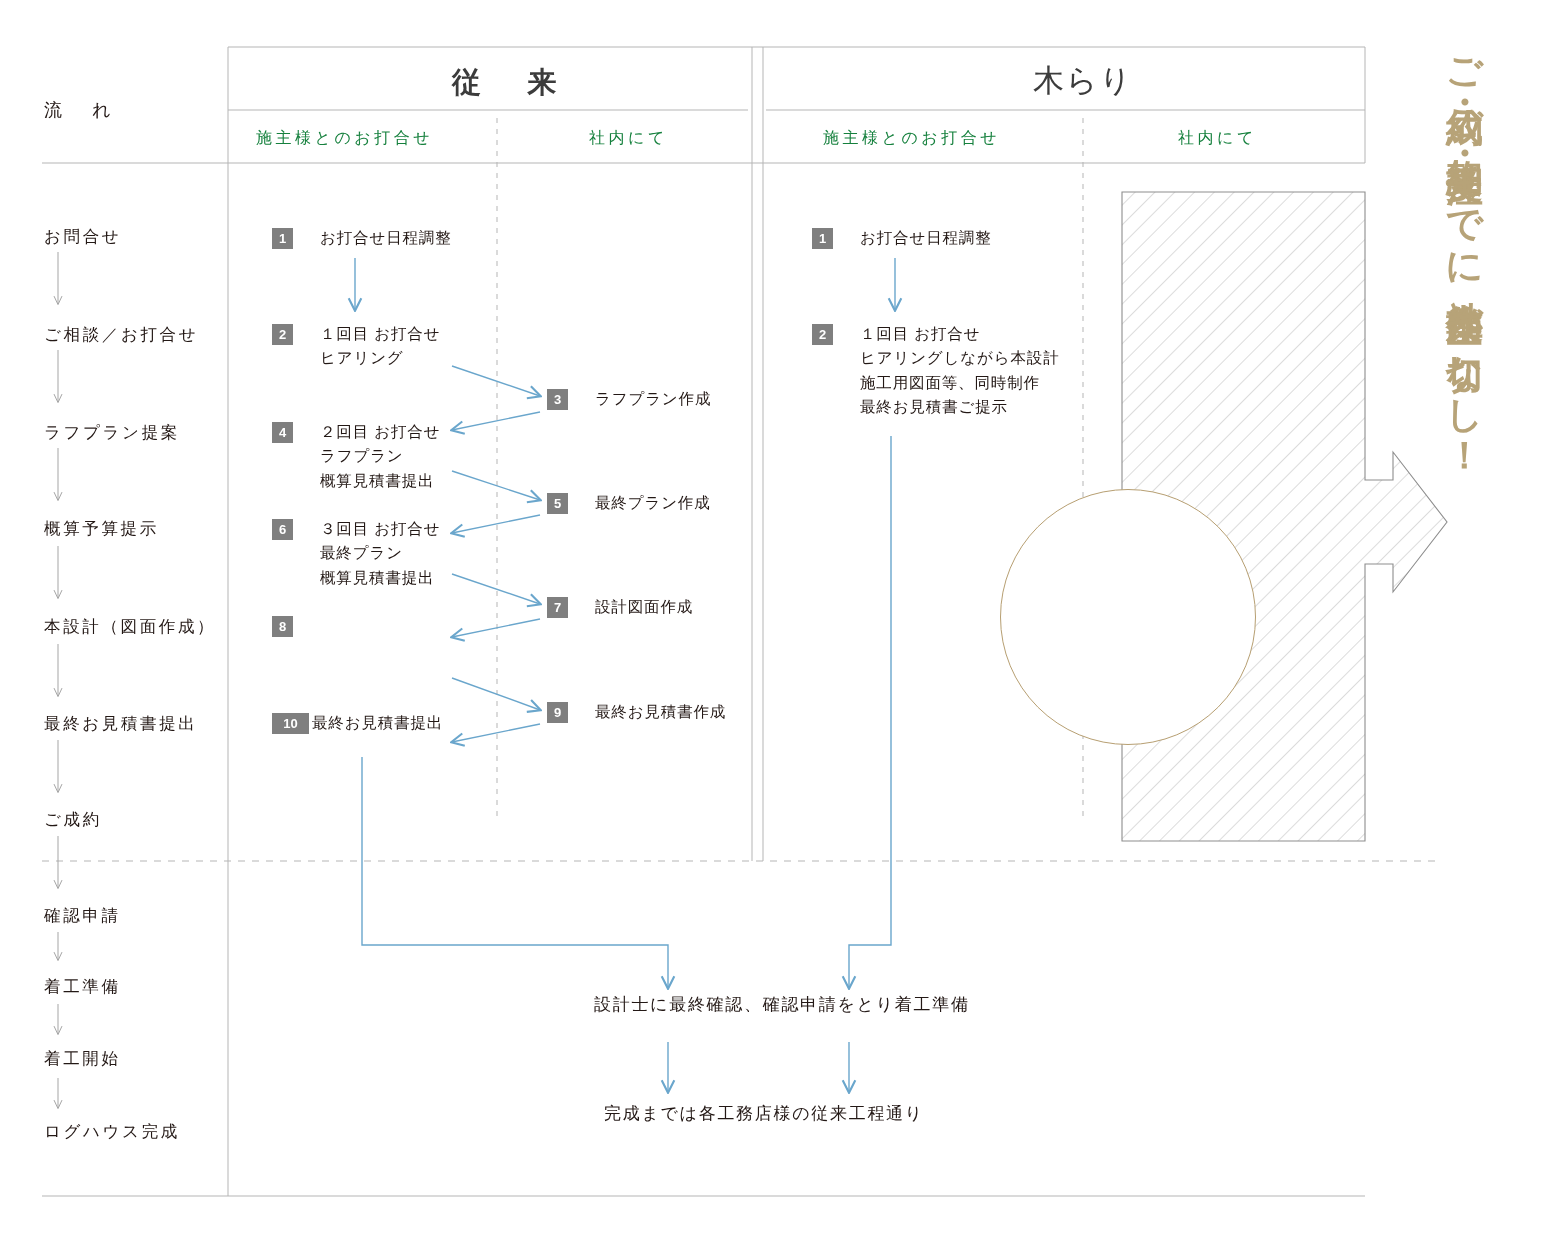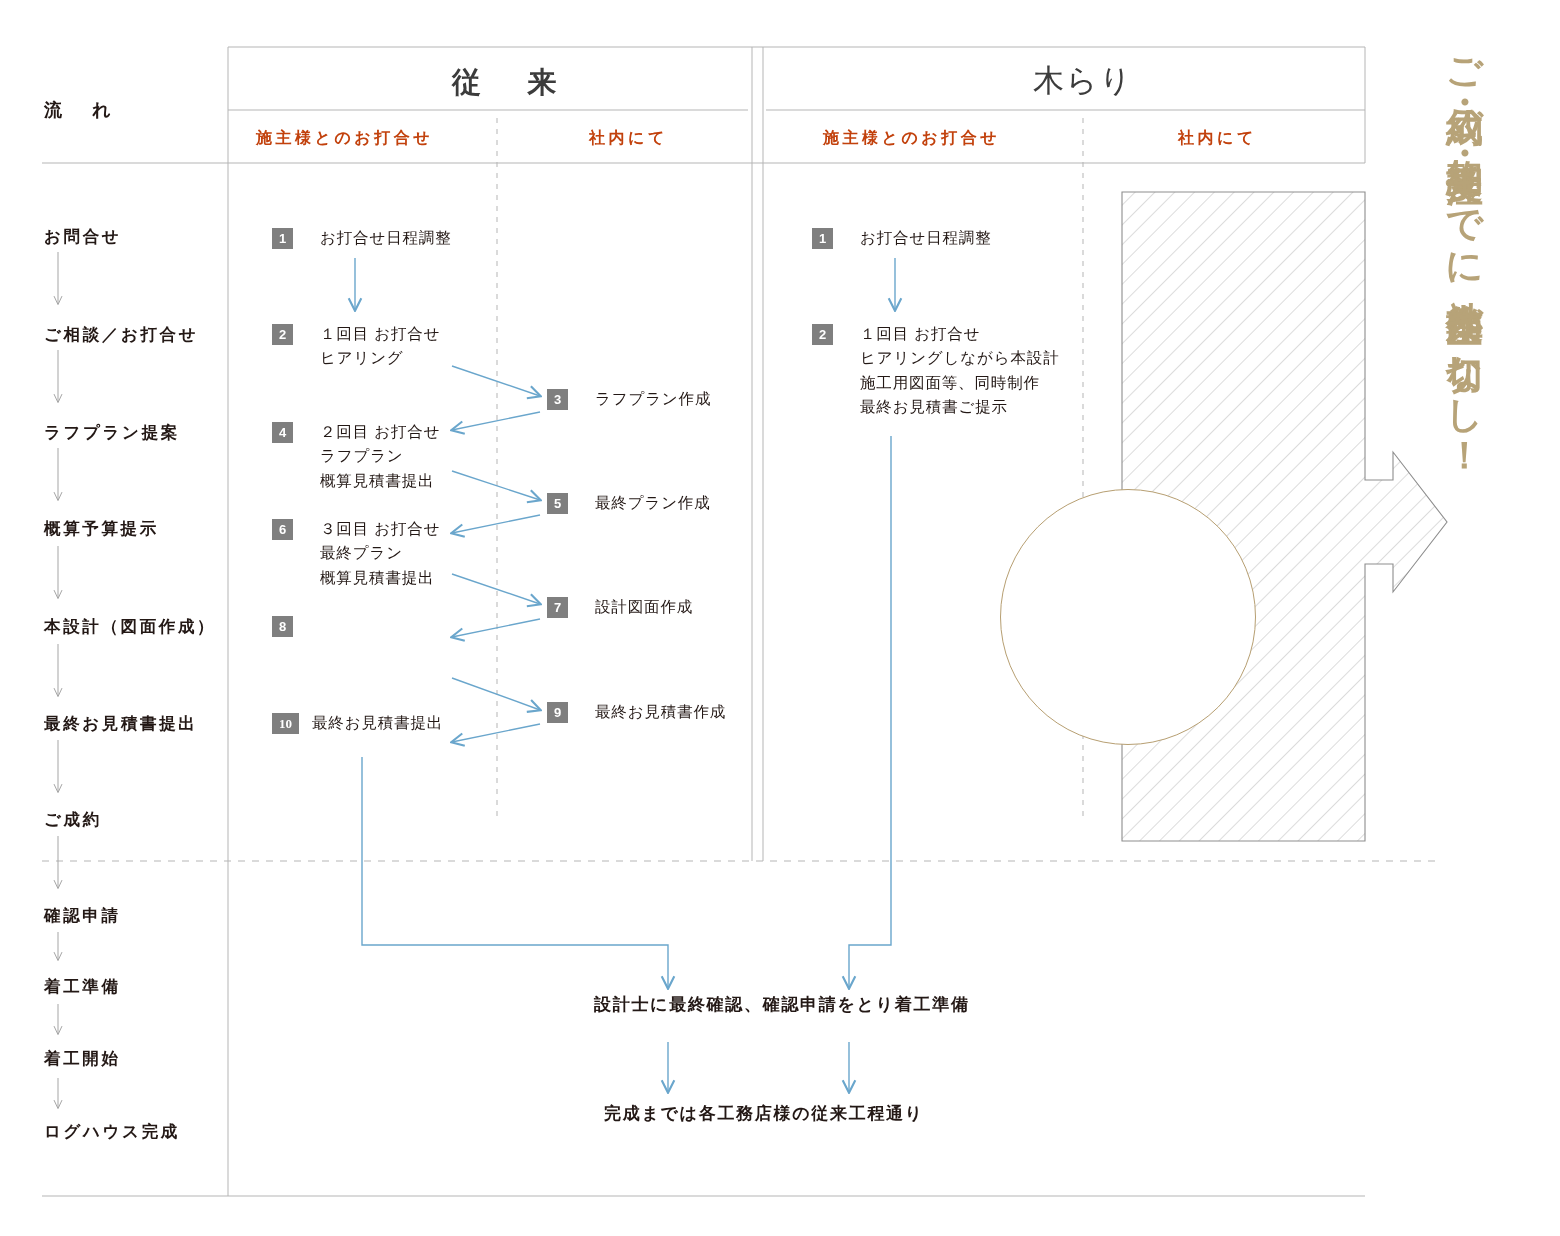--- a/index.html
+++ b/index.html
@@ -14,35 +14,35 @@
     height:1236px;
     overflow:hidden;
     background:#ffffff;
   }
   #svg-layer{
     position:absolute;
     left:0; top:0;
     width:1560px; height:1236px;
     pointer-events:none;
   }
-  .txt{position:absolute; white-space:pre; line-height:1.55;font-weight:bold;}
+  .txt{position:absolute; white-space:pre; line-height:1.55;}
 
   
   .hdr-brand{
     font-size:29px;
     letter-spacing:.30em;
     color:#3c3c3c;
     font-family:"Liberation Serif","DejaVu Serif",serif;
     font-weight:700;
   }
   .hdr-brand.serif-light{font-weight:400; letter-spacing:.06em; font-size:31px;}
   .hdr-sub{
     font-size:16px;
     letter-spacing:.22em;
-    color:#c2410c;
+    color:#15803d;
   }
   .flow-label{
     font-size:18px;
     letter-spacing:.34em;
     color:#231815;
   }
 
   
   .stage{
     font-size:16.5px;
@@ -57,21 +57,21 @@
     left:0; top:2px;
     width:21px; height:21px;
     background:#7f7f7f;
     color:#ffffff;
     font-size:13px;
     font-weight:700;
     line-height:21px;
     text-align:center;
     letter-spacing:0;
   }
-  .step .badge.wide{width:27px;font-family:Liberation Serif, serif;}
+  .step .badge.wide{width:37px;}
   .step .body{
     margin-left:48px;
     font-size:15.5px;
     letter-spacing:.055em;
     line-height:1.58;
     color:#231815;
     white-space:pre-line;
   }
   .step.wideoff .body{margin-left:40px;}
 

